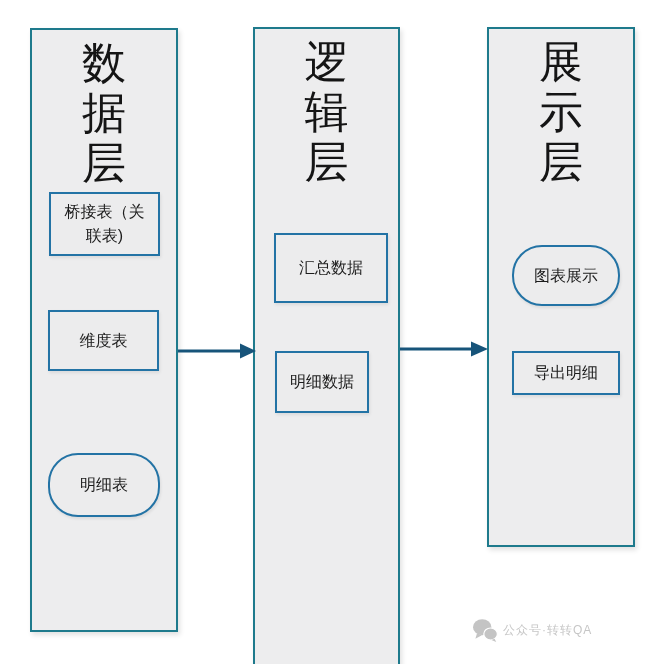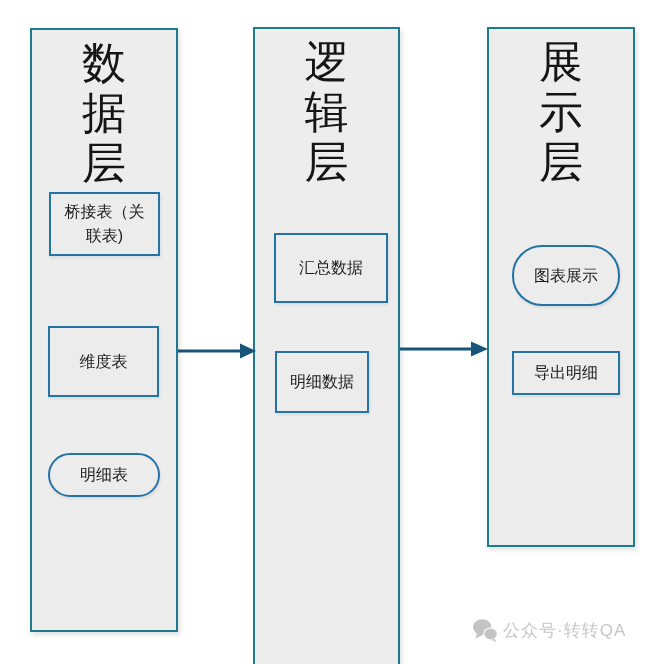--- a/index.html
+++ b/index.html
@@ -44,41 +44,41 @@
     align-items: center;
     justify-content: center;
     text-align: center;
     font-size: 16px;
     line-height: 24px;
     color: #1c1c1c;
     padding: 2px 8px;
     box-shadow: 1px 2px 3px rgba(0,0,0,0.08);
   }
   .n-bridge  { left: 49px;  top: 192px; width: 111px; height: 64px; }
-  .n-dim     { left: 48px;  top: 326px; width: 111px; height: 71px; }
-  .n-detail  { left: 48px;  top: 453px; width: 112px; height: 44px; border-radius: 30px; }
+  .n-dim     { left: 48px;  top: 310px; width: 111px; height: 61px; }
+  .n-detail  { left: 48px;  top: 453px; width: 112px; height: 64px; border-radius: 30px; }
   .n-summary { left: 274px; top: 233px; width: 114px; height: 70px; }
   .n-detdata { left: 275px; top: 351px; width: 94px; height: 62px; }
   .n-chart   { left: 512px; top: 245px; width: 108px; height: 61px; border-radius: 30px; }
   .n-export  { left: 512px; top: 351px; width: 108px; height: 44px; }
   .arrows {
     position: absolute;
     left: 0; top: 0;
     width: 670px; height: 664px;
     pointer-events: none;
   }
   .watermark {
     position: absolute;
     left: 472px;
     top: 618px;
     display: flex;
     align-items: center;
     gap: 5px;
     color: #c6c6c6;
-    font-size: 17px;
+    font-size: 12px;
     letter-spacing: 1px;
     z-index: 5;
   }
   .wicon { flex: 0 0 auto; }
 </style>
 </head>
 <body>
 
 <div class="canvas">
 

